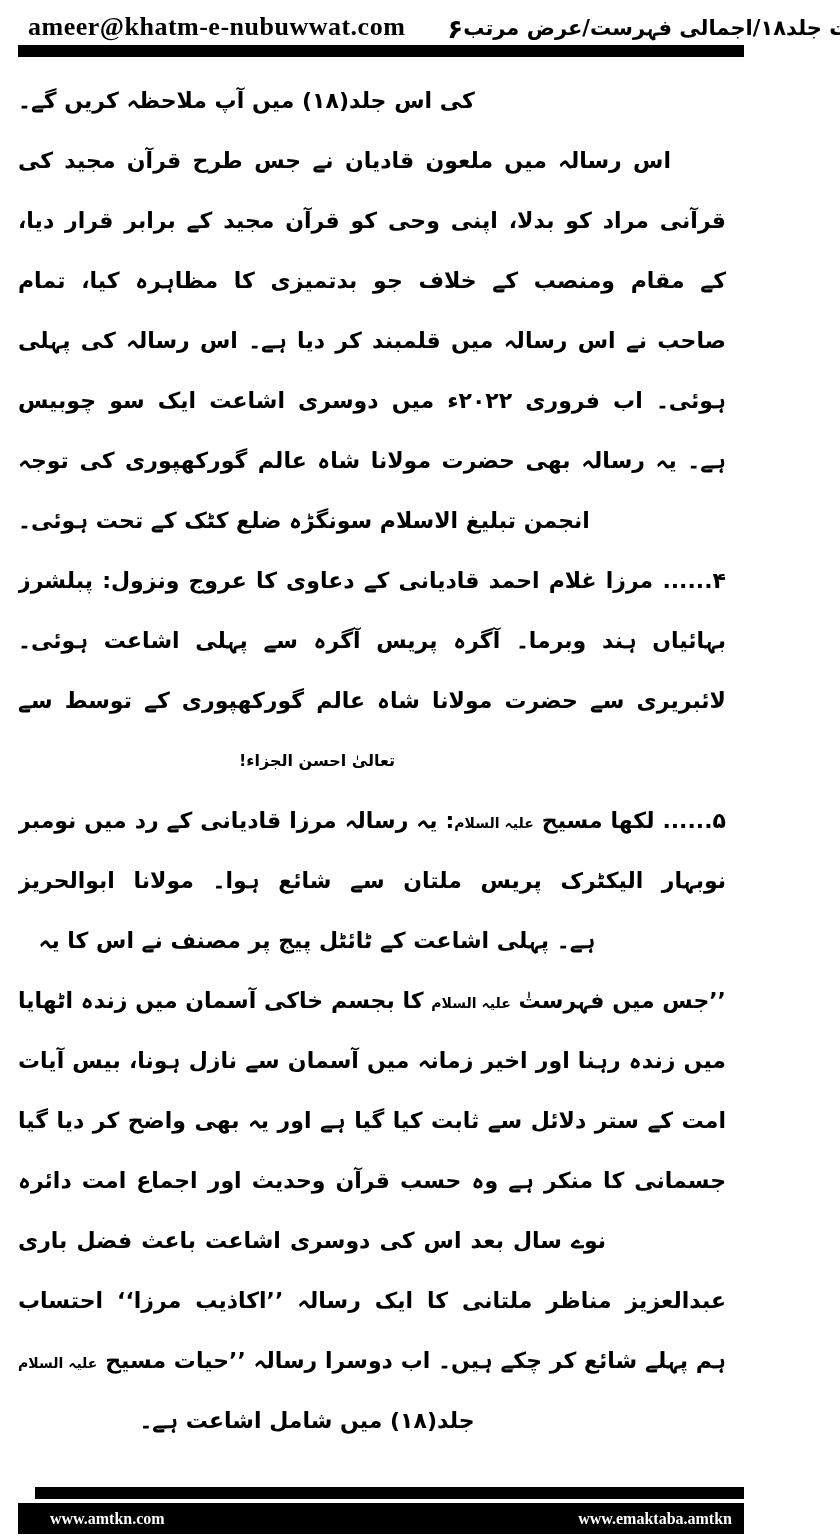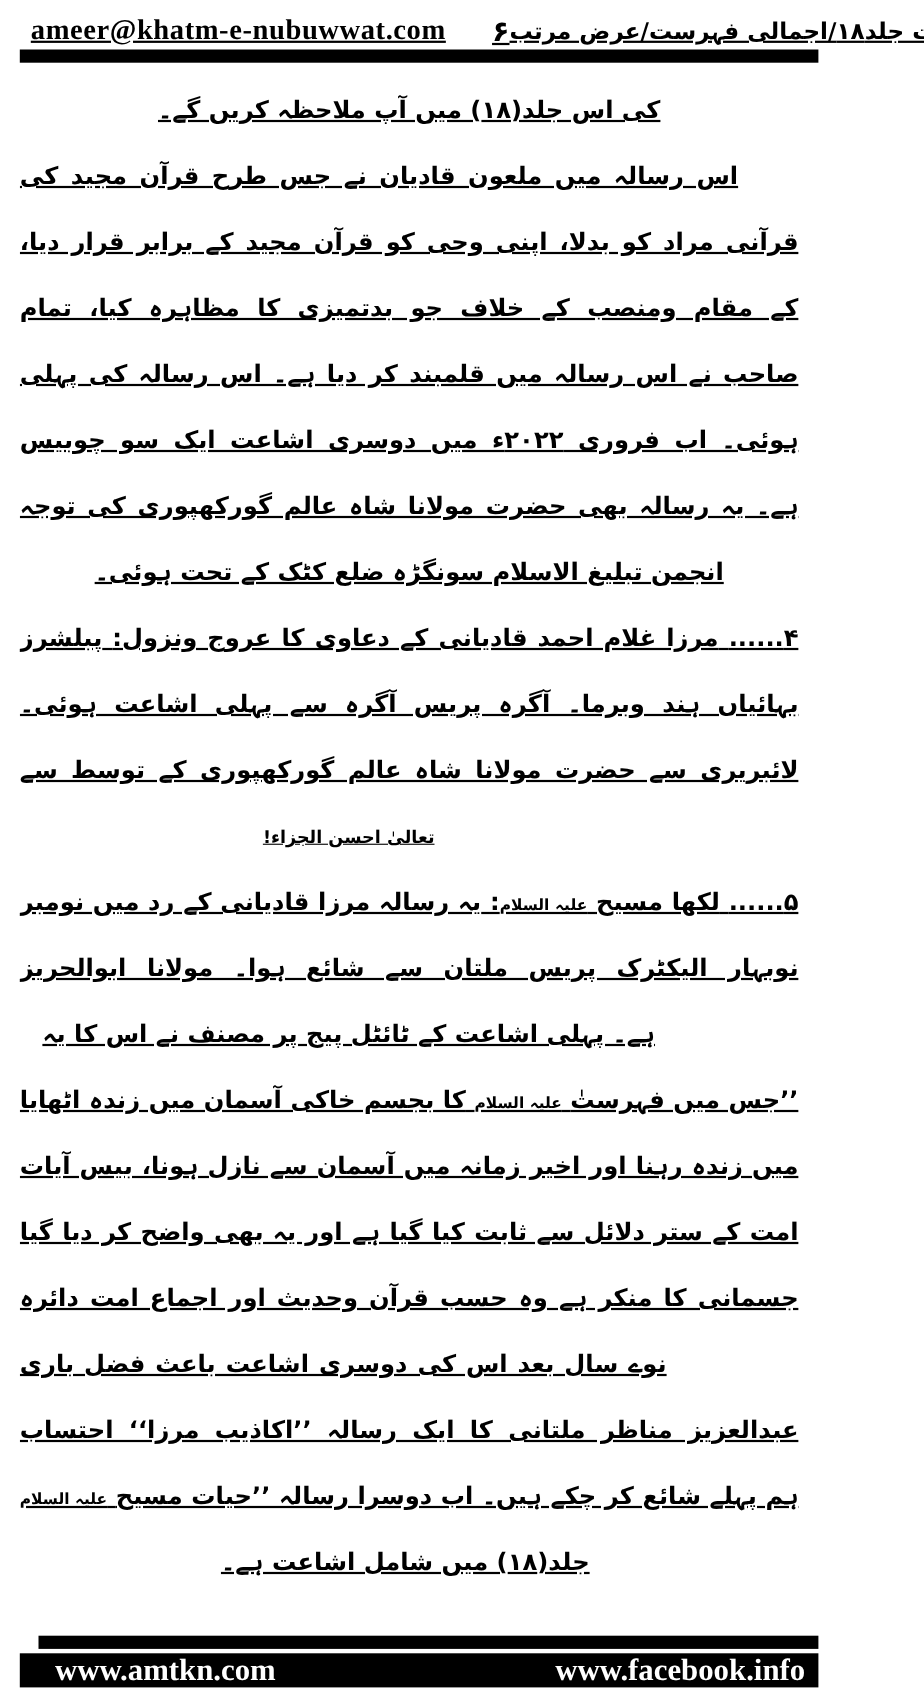--- a/index.html
+++ b/index.html
@@ -1,20 +1,20 @@
 <!DOCTYPE html>
 <html lang="ur"><head>
 <meta charset="utf-8">
 <style>
   html,body { margin:0; padding:0; }
   body {
     width:840px; height:1540px; background:#ffffff; overflow:hidden;
     font-family:"DejaVu Sans", sans-serif; color:#000;
   }
-  .page { position:relative; width:744px; height:1540px; background:#fff;text-decoration:underline; }
+  .page { position:relative; width:744px; height:1540px; background:#fff; }
 
   
   .header {
     display:flex; align-items:flex-end;
     padding:8px 12px 0 28px; height:42px; box-sizing:border-box;
   }
   .email {
     font-family:"Liberation Serif", serif; font-weight:bold; font-size:26px;
     letter-spacing:0.5px; white-space:nowrap;
   }
@@ -26,40 +26,40 @@
     white-space:nowrap; line-height:1.3;
   }
   .bar-top { height:12px; background:#000; margin:3px 0 0 18px; }
 
   
   .bodytext {
     direction:rtl; padding:14px 18px 0 18px; font-weight:bold; font-size:22px;
   }
   .line { height:60px; line-height:60px; overflow:hidden; }
   .jf  { text-align:justify; text-align-last:justify; }
-  .rt  { text-align:center; }
+  .rt  { text-align:left; }
   .ind  { padding-right:55px; }
   .ind2 { padding-right:120px; }
-  .ctr-l { padding-left:60px; padding-right:190px; }
+  .ctr-l { text-align:center; padding-left:60px; padding-right:190px; }
   .ctr-m { text-align:center; padding-right:110px; }
   .u { border-bottom:3px solid #3b82f6; padding-bottom:18px; }
   .arb { font-size:16px; }
   .sws { font-size:14px; font-weight:bold; }
   .num { letter-spacing:1px; }
 
   
   .bar-mid { height:12px; background:#000; margin:36px 0 0 35px; }
   .footer-bar {
     height:31px; background:#000; margin:4px 0 0 18px;
     display:flex; align-items:center; justify-content:space-between;
     direction:ltr; padding:0 12px 0 32px; box-sizing:border-box;
   }
   .flink {
     color:#fff; font-family:"Liberation Serif", serif; font-weight:bold;
-    font-size:28px; white-space:nowrap;
+    font-size:16px; white-space:nowrap;
   }
 </style>
 </head>
 <body>
 
 <div class="page">
 
   <div class="header">
     <span class="email">ameer@khatm-e-nubuwwat.com</span>
     <span class="pagenum">۶</span>
@@ -123,16 +123,16 @@
       <span class="sws">علیہ السلام</span>
       <span>‘‘ محاسبہ قادیانیت کی اس</span>
     </div>
 
     <div class="line ctr-l">جلد(۱۸) میں شامل اشاعت ہے۔</div>
   </div>
 
   <div class="bar-mid"></div>
   <div class="footer-bar">
     <span class="flink">www.amtkn.com</span>
-    <span class="flink">www.facebook.info</span>
+    <span class="flink">www.emaktaba.amtkn</span>
   </div>
 
 </div>
 
 </body></html>

